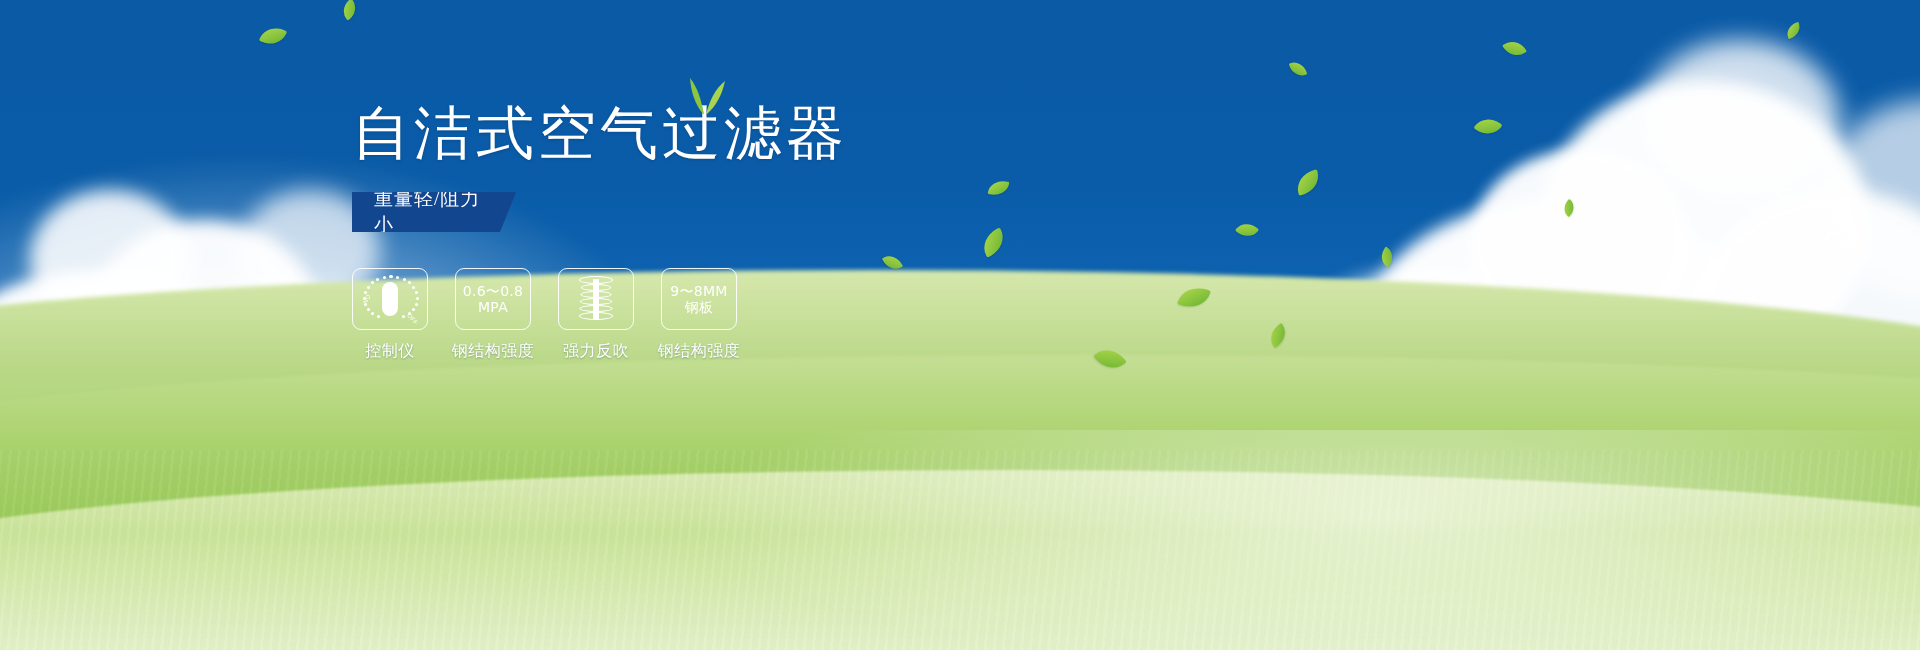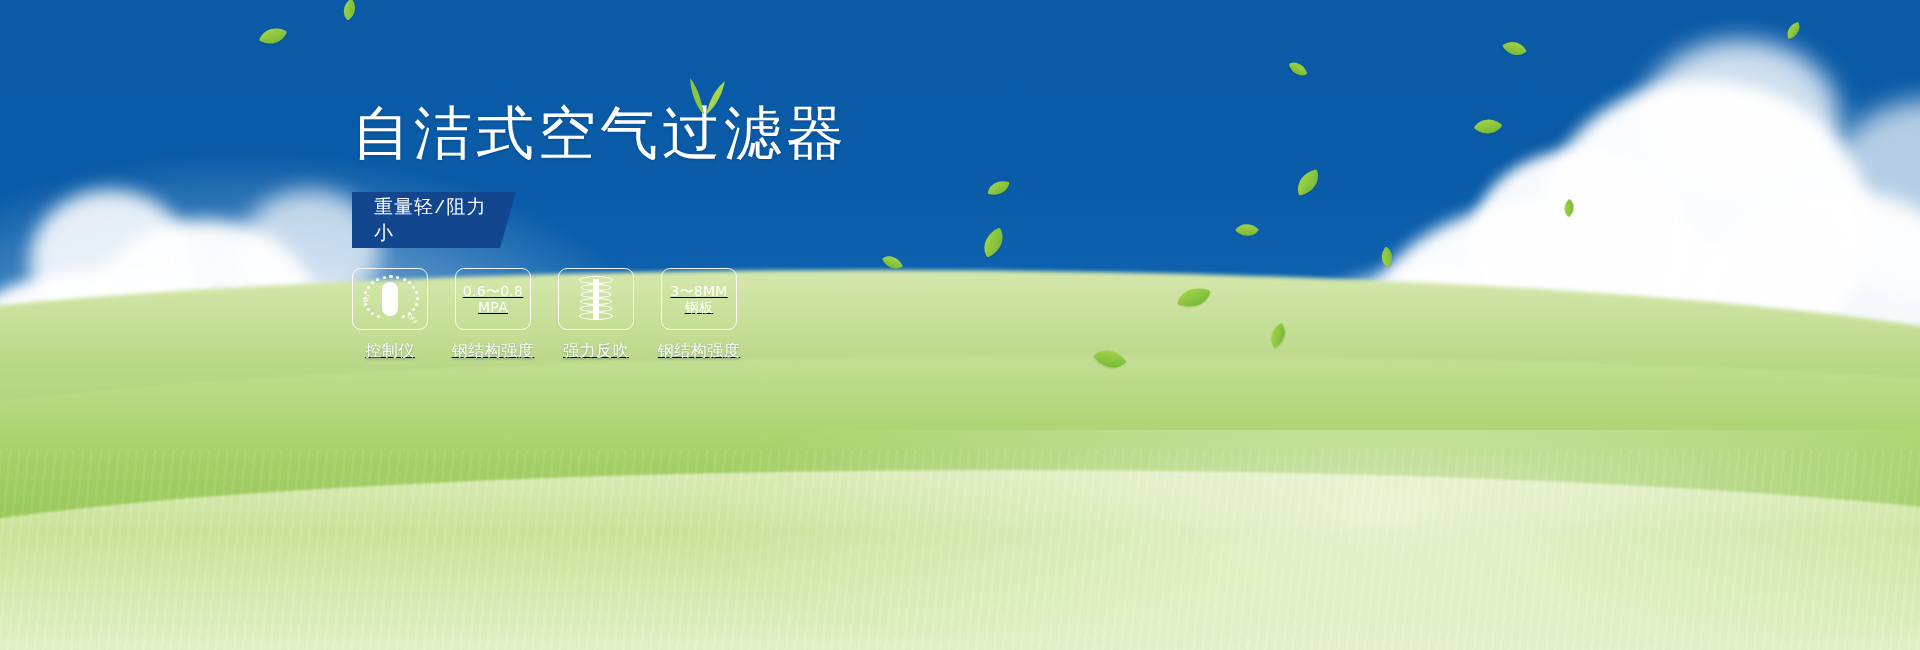--- a/index.html
+++ b/index.html
@@ -128,39 +128,39 @@
     white-space:nowrap;
     text-shadow:0 1px 3px rgba(0,30,70,.25);
   }
   .title-leaf{
     position:absolute; left:330px; top:-28px; width:46px; height:40px;
   }
 
   .tabs{ position:absolute; left:352px; top:192px; display:flex; height:44px; }
   .tab{
     display:flex; align-items:center; justify-content:center;
-    font-size:19px; letter-spacing:1px; height:56px;
-    font-family:Liberation Mono, monospace;
+    font-size:19px; letter-spacing:1px; height:40px;
+    font-family:Liberation Serif, serif;
   }
   .tab-dark{
     background:#12468f; color:#ffffff;
     padding:0 26px 0 22px;
     clip-path:polygon(0 0, 100% 0, calc(100% - 16px) 100%, 0 100%);
     width:164px;
   }
   .tab-light{
     background:#ffffff; color:#1260ab;
     padding:0 20px 0 30px;
     margin-left:-16px;
     clip-path:polygon(16px 0, 100% 0, 100% 100%, 0 100%);
     width:190px;
   }
 
   .features{ position:absolute; left:352px; top:268px; display:flex; gap:27px; }
-  .feature{ width:76px; display:flex; flex-direction:column; align-items:center;text-decoration:underline; }
+  .feature{ width:76px; display:flex; flex-direction:column; align-items:center; }
   .fbox{
     width:76px; height:62px;
     border:1.6px solid rgba(255,255,255,.92);
     border-radius:9px;
     display:flex; align-items:center; justify-content:center;
     position:relative; overflow:hidden;
   }
   .fbox .txt{
     color:#fff; font-size:14px; line-height:1.15; text-align:center;
     font-family:"DejaVu Sans","Liberation Sans",sans-serif; letter-spacing:.3px;
@@ -381,21 +381,21 @@
             <span class="ring" style="top:30px; width:33px; height:7px;"></span>
             <span class="ring" style="top:37px; width:34px; height:8px;"></span>
           </div>
         </div>
         <div class="fcap">强力反吹</div>
       </div>
 
       <div class="feature">
         <div class="fbox">
           <div class="txt">
-            <span>3〜8MM</span><br>
+            <span>9〜8MM</span><br>
             <span>钢板</span>
           </div>
         </div>
         <div class="fcap">钢结构强度</div>
       </div>
 
 
     </div>
   </div>
 </div>

